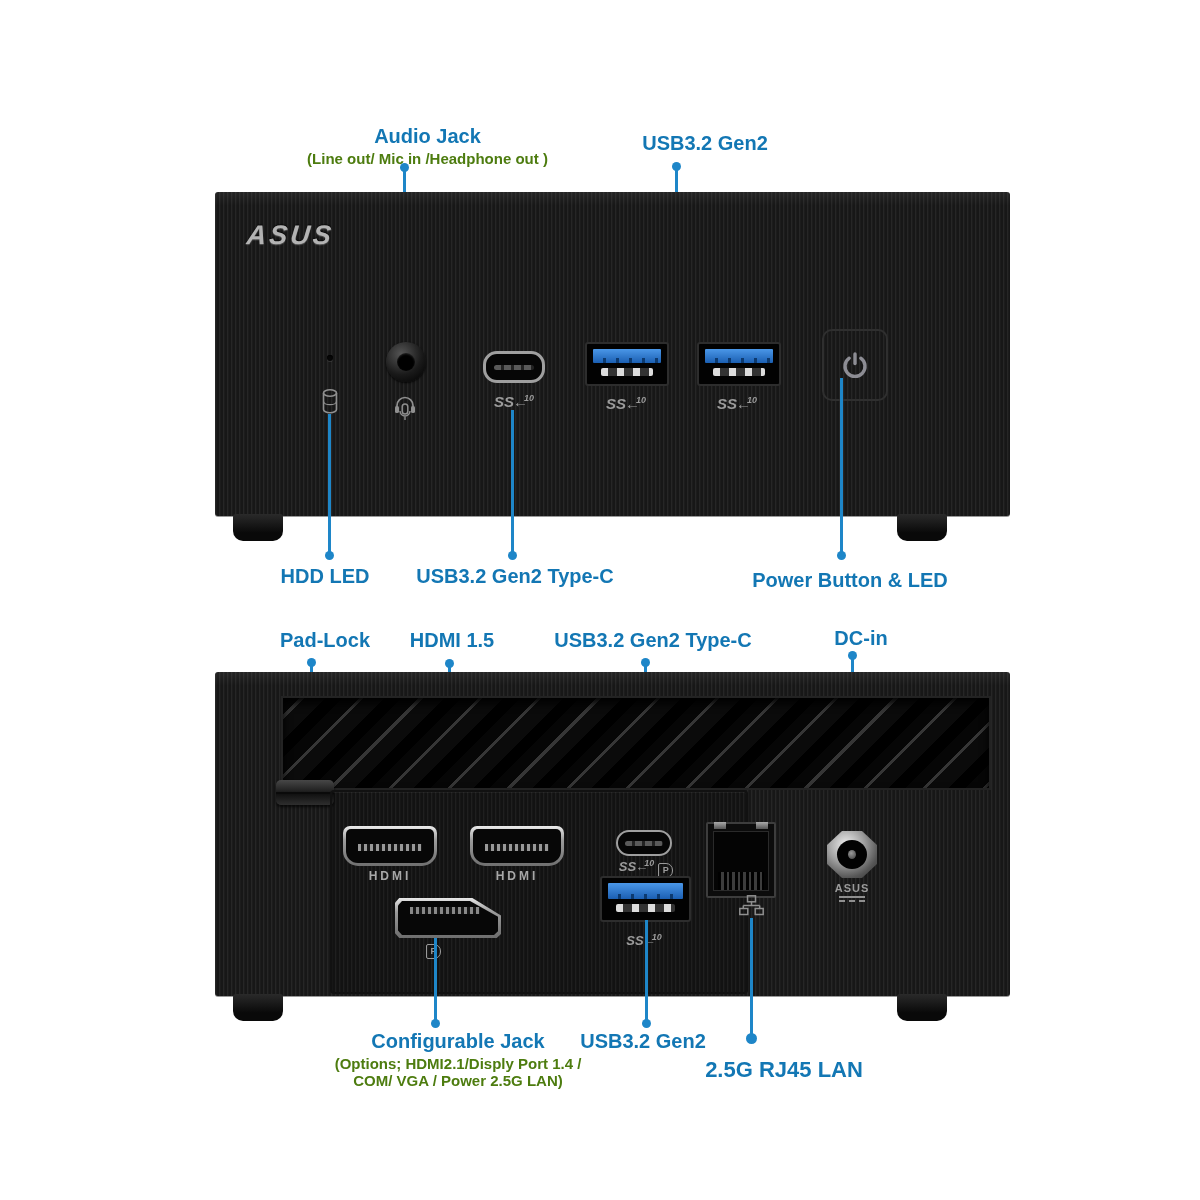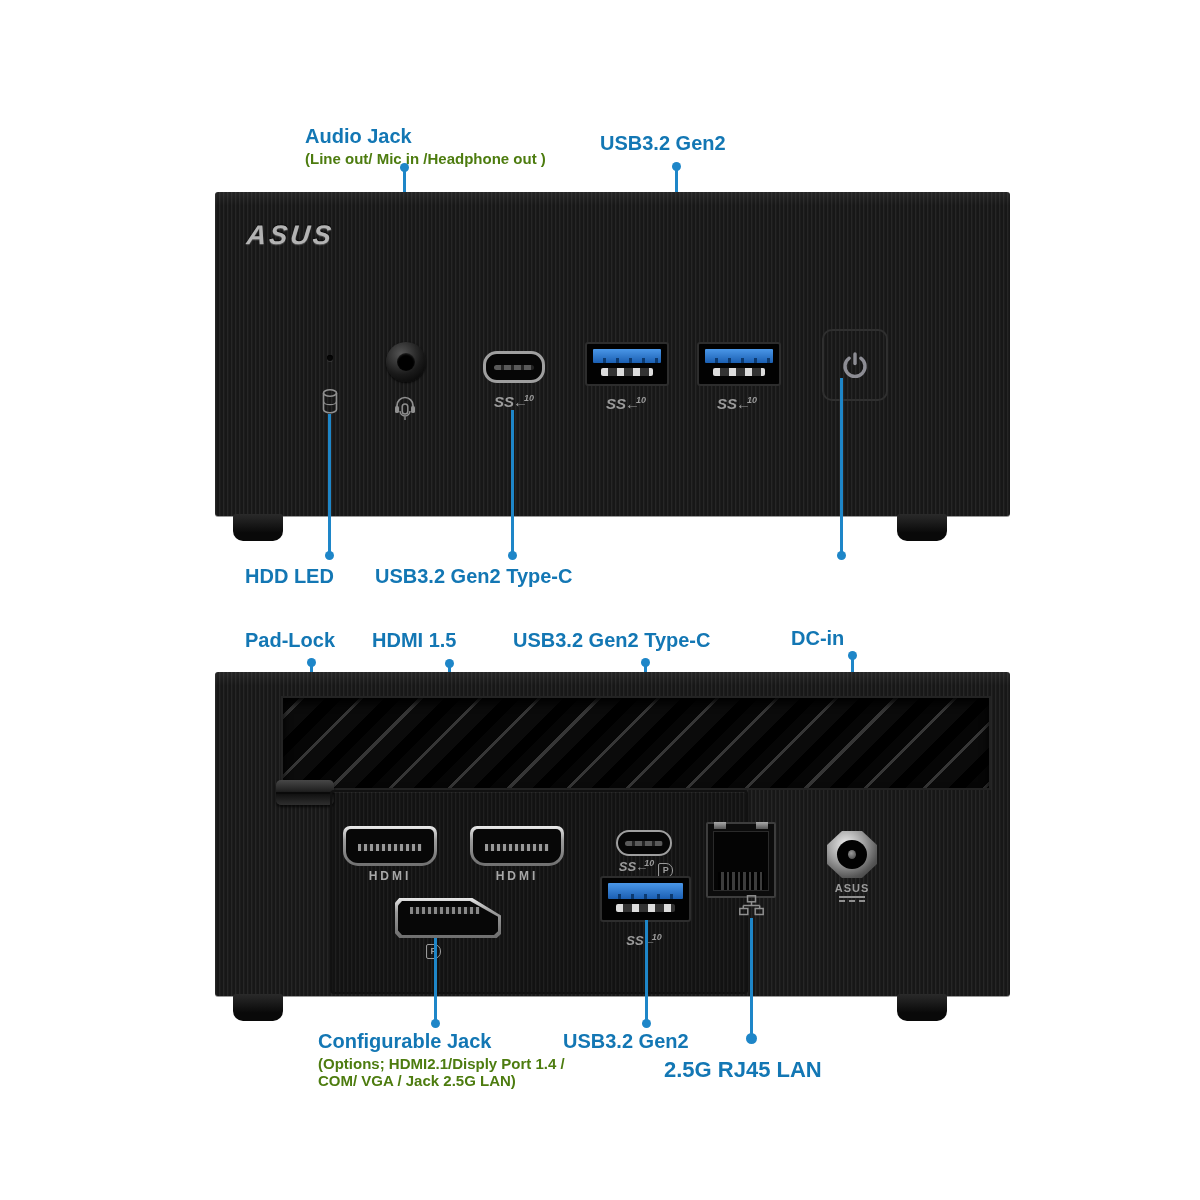--- a/index.html
+++ b/index.html
@@ -9,21 +9,21 @@
   .chassis{position:absolute;left:215px;width:795px;height:324px;background:#1d1d1d;
     background-image:
       linear-gradient(180deg,rgba(255,255,255,.06),rgba(255,255,255,0) 14px),
       repeating-linear-gradient(90deg,#262626 0 1px,#1c1c1c 1px 2px,#171717 2px 4px);
     border-radius:3px;box-shadow:0 1px 0 rgba(0,0,0,.4);}
   .chassis.front{top:192px;}
   .chassis.rear{top:672px;}
   .foot{position:absolute;width:50px;height:27px;background:linear-gradient(180deg,#2a2a2a,#090909 70%);
     border-radius:3px 3px 10px 10px;}
   
-  .ann{position:absolute;text-align:left;color:#1377b4;font-weight:bold;font-size:20px;line-height:1.05;}
+  .ann{position:absolute;text-align:center;color:#1377b4;font-weight:bold;font-size:20px;line-height:1.05;}
   .ann .sub{display:block;color:#4d7c0f;font-size:15px;font-weight:bold;margin-top:3px;line-height:1.15;}
   .ann.big{font-size:22px;}
   .vline{position:absolute;width:2.5px;background:#1e86c8;}
   .hline{position:absolute;height:2.5px;background:#1e86c8;}
   .dot{position:absolute;width:9px;height:9px;border-radius:50%;background:#1e86c8;}
   .dot.lg{width:11px;height:11px;}
   
   .ssmark{position:absolute;color:#9b9b9b;font-style:italic;font-weight:bold;font-size:15px;
     text-align:center;letter-spacing:0;white-space:nowrap;}
   .ssmark.small{font-size:13px;}
@@ -179,20 +179,23 @@
   <div class="dot" style="left:508px;top:551px;"></div>
   <div class="vline" style="left:840px;top:378px;height:176px;"></div>
   <div class="dot" style="left:837px;top:551px;"></div>
 
   <div class="ann" style="left:245px;top:566px;width:160px;">
     <span>HDD LED</span>
   </div>
   <div class="ann" style="left:375px;top:566px;width:280px;">
     <span>USB3.2 Gen2 Type-C</span>
   </div>
+  <div class="ann" style="left:710px;top:570px;width:280px;">
+    <span>Power Button &amp; LED</span>
+  </div>
 
   <div class="ann" style="left:245px;top:630px;width:160px;">
     <span>Pad-Lock</span>
   </div>
   <div class="ann" style="left:372px;top:630px;width:160px;">
     <span>HDMI 1.5</span>
   </div>
   <div class="ann" style="left:513px;top:630px;width:280px;">
     <span>USB3.2 Gen2 Type-C</span>
   </div>
@@ -282,21 +285,21 @@
   <div class="vline" style="left:434px;top:938px;height:84px;"></div>
   <div class="dot" style="left:431px;top:1019px;"></div>
   <div class="vline" style="left:645px;top:920px;height:102px;"></div>
   <div class="dot" style="left:642px;top:1019px;"></div>
   <div class="vline" style="left:750px;top:918px;height:118px;"></div>
   <div class="dot lg" style="left:746px;top:1033px;"></div>
 
   <div class="ann" style="left:318px;top:1031px;width:280px;">
     <span>Configurable Jack</span>
     <span class="sub">(Options; HDMI2.1/Disply Port 1.4 /</span>
-    <span class="sub" style="margin-top:0;">COM/ VGA / Jack 2.5G LAN)</span>
+    <span class="sub" style="margin-top:0;">COM/ VGA / Power 2.5G LAN)</span>
   </div>
   <div class="ann" style="left:563px;top:1031px;width:160px;">
     <span>USB3.2 Gen2</span>
   </div>
   <div class="ann big" style="left:664px;top:1058px;width:240px;">
     <span>2.5G RJ45 LAN</span>
   </div>
 
 </div>
 

